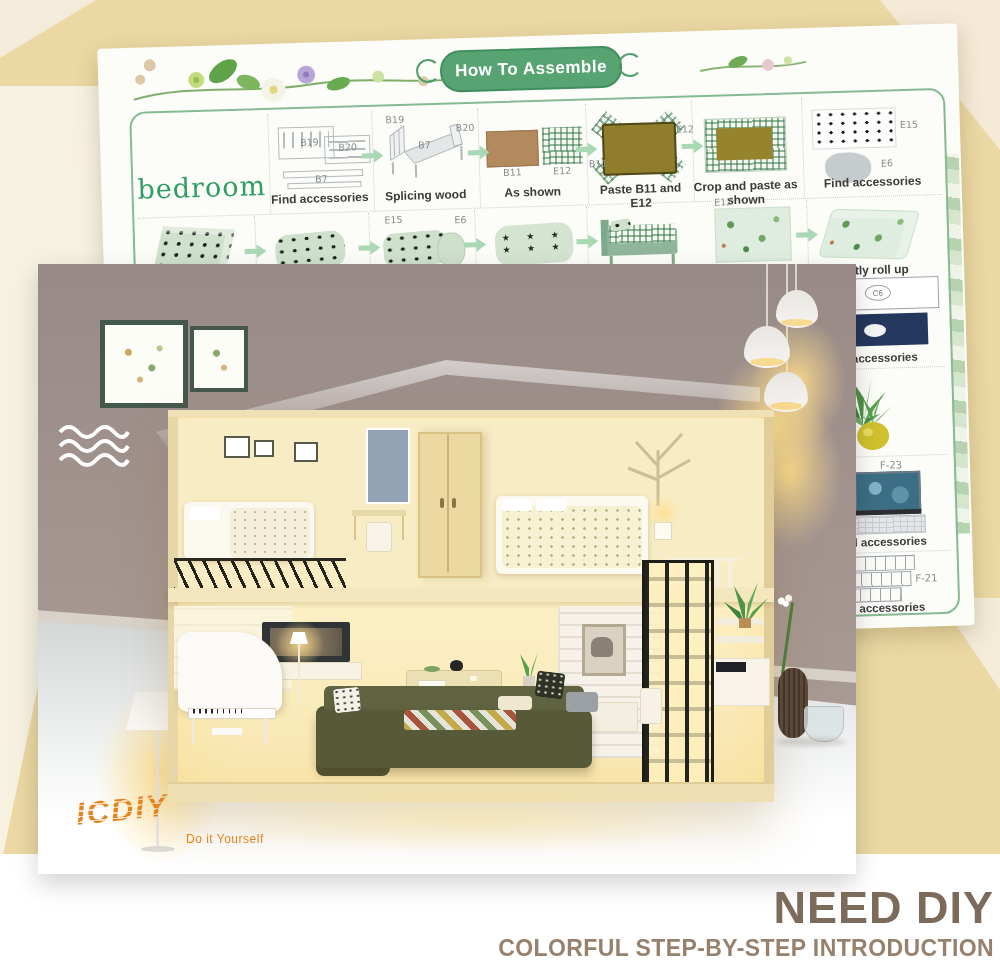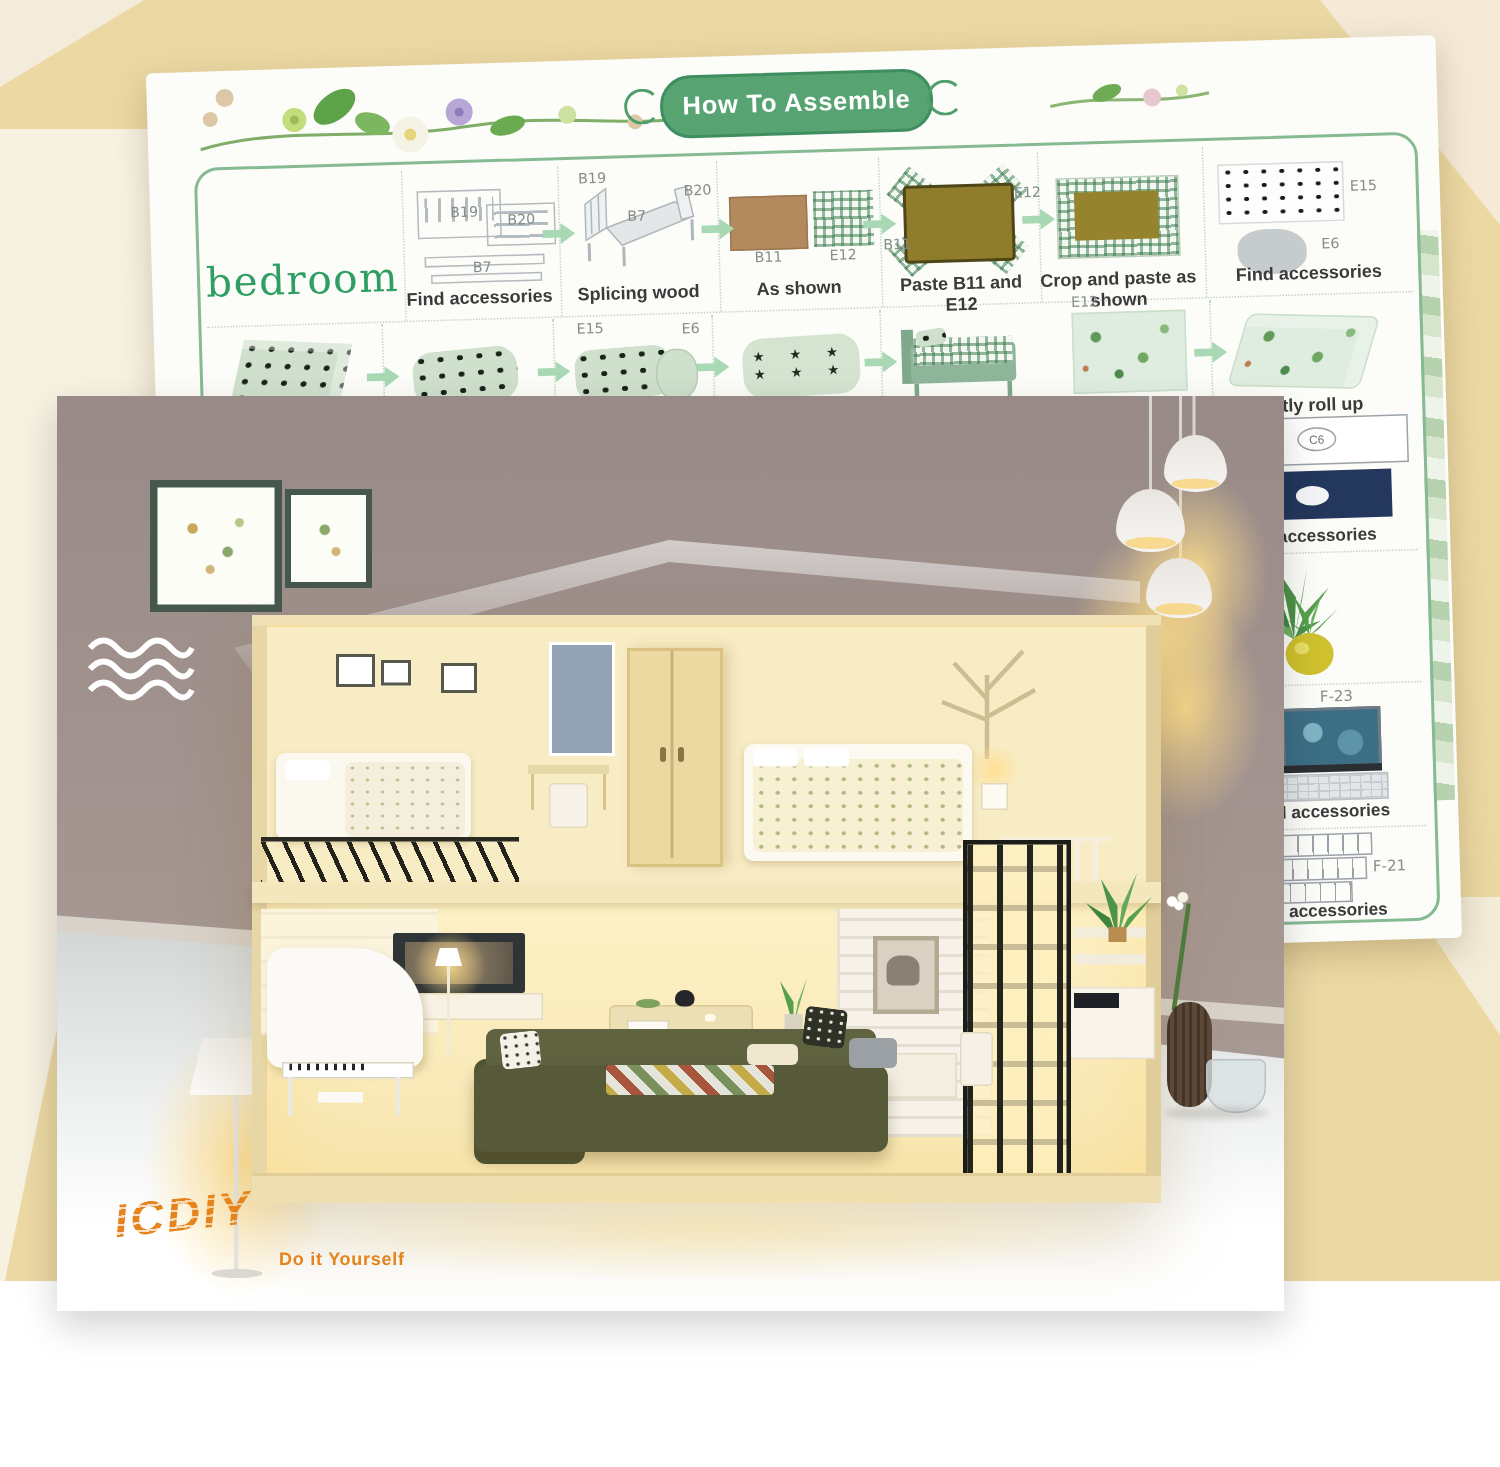--- a/index.html
+++ b/index.html
@@ -55,21 +55,21 @@
   .ph-base{position:absolute;left:-4px;top:346px;width:830px;height:11px;background:#d8d2ca;
          transform:rotate(4.3deg);transform-origin:left center;}
   .shade{background:linear-gradient(180deg,#e9e6e2,#f6f4f1);border-radius:50% 50% 50% 50%/68% 68% 34% 34%;}
   .glowspot{background:radial-gradient(closest-side,rgba(255,222,140,.85),rgba(255,222,140,0));}
   .house-bg{background:linear-gradient(180deg,#f5e2ab,#fdf1c6 45%,#f7e6b2);
          box-shadow:0 26px 46px rgba(130,95,25,.22), inset 0 0 70px rgba(255,205,90,.4);}
   .logo{position:absolute;left:38px;top:528px;transform:rotate(-6deg);
         font-style:italic;font-weight:800;font-size:31px;letter-spacing:2px;
         background:repeating-linear-gradient(0deg,#e5831c 0 4px,rgba(229,131,28,.25) 4px 5.5px);
         -webkit-background-clip:text;background-clip:text;color:transparent;}
-  .logo-tag{position:absolute;left:148px;top:568px;color:#e5831c;font-weight:700;font-size:12px;letter-spacing:.5px;}
+  .logo-tag{position:absolute;left:148px;top:568px;color:#e5831c;font-weight:400;font-size:12px;letter-spacing:.5px;}
   
   .footer{left:0;top:884px;width:994px;text-align:right;}
   .f-title{font-size:45px;font-weight:900;color:#7c6b5b;letter-spacing:1px;line-height:1.05;}
   .f-sub{font-size:23px;font-weight:800;color:#97816c;letter-spacing:.4px;margin-top:4px;}
 </style>
 </head>
 <body>
 
 <div class="canvas">
 
@@ -420,14 +420,18 @@
     <div class="abs" style="left:740px;top:404px;width:30px;height:70px;background:#5b4837;border-radius:46%/26%;
          background-image:repeating-linear-gradient(90deg,rgba(0,0,0,.28) 0 2px,transparent 2px 5px);"></div>
     <div class="abs" style="left:766px;top:442px;width:38px;height:34px;background:rgba(215,224,227,.75);border:1px solid #b9c2c6;
          border-radius:12% 12% 46% 46%;"></div>
     <div class="abs" style="left:738px;top:474px;width:70px;height:8px;background:rgba(120,110,100,.25);border-radius:50%;filter:blur(2px);"></div>
 
     <div class="logo">ICDIY</div>
     <div class="logo-tag">Do it Yourself</div>
   </div>
 
+  <div class="abs footer">
+    <div class="f-title">NEED DIY</div>
+    <div class="f-sub">COLORFUL STEP-BY-STEP INTRODUCTION</div>
+  </div>
 
 </div>
 
 </body></html>

